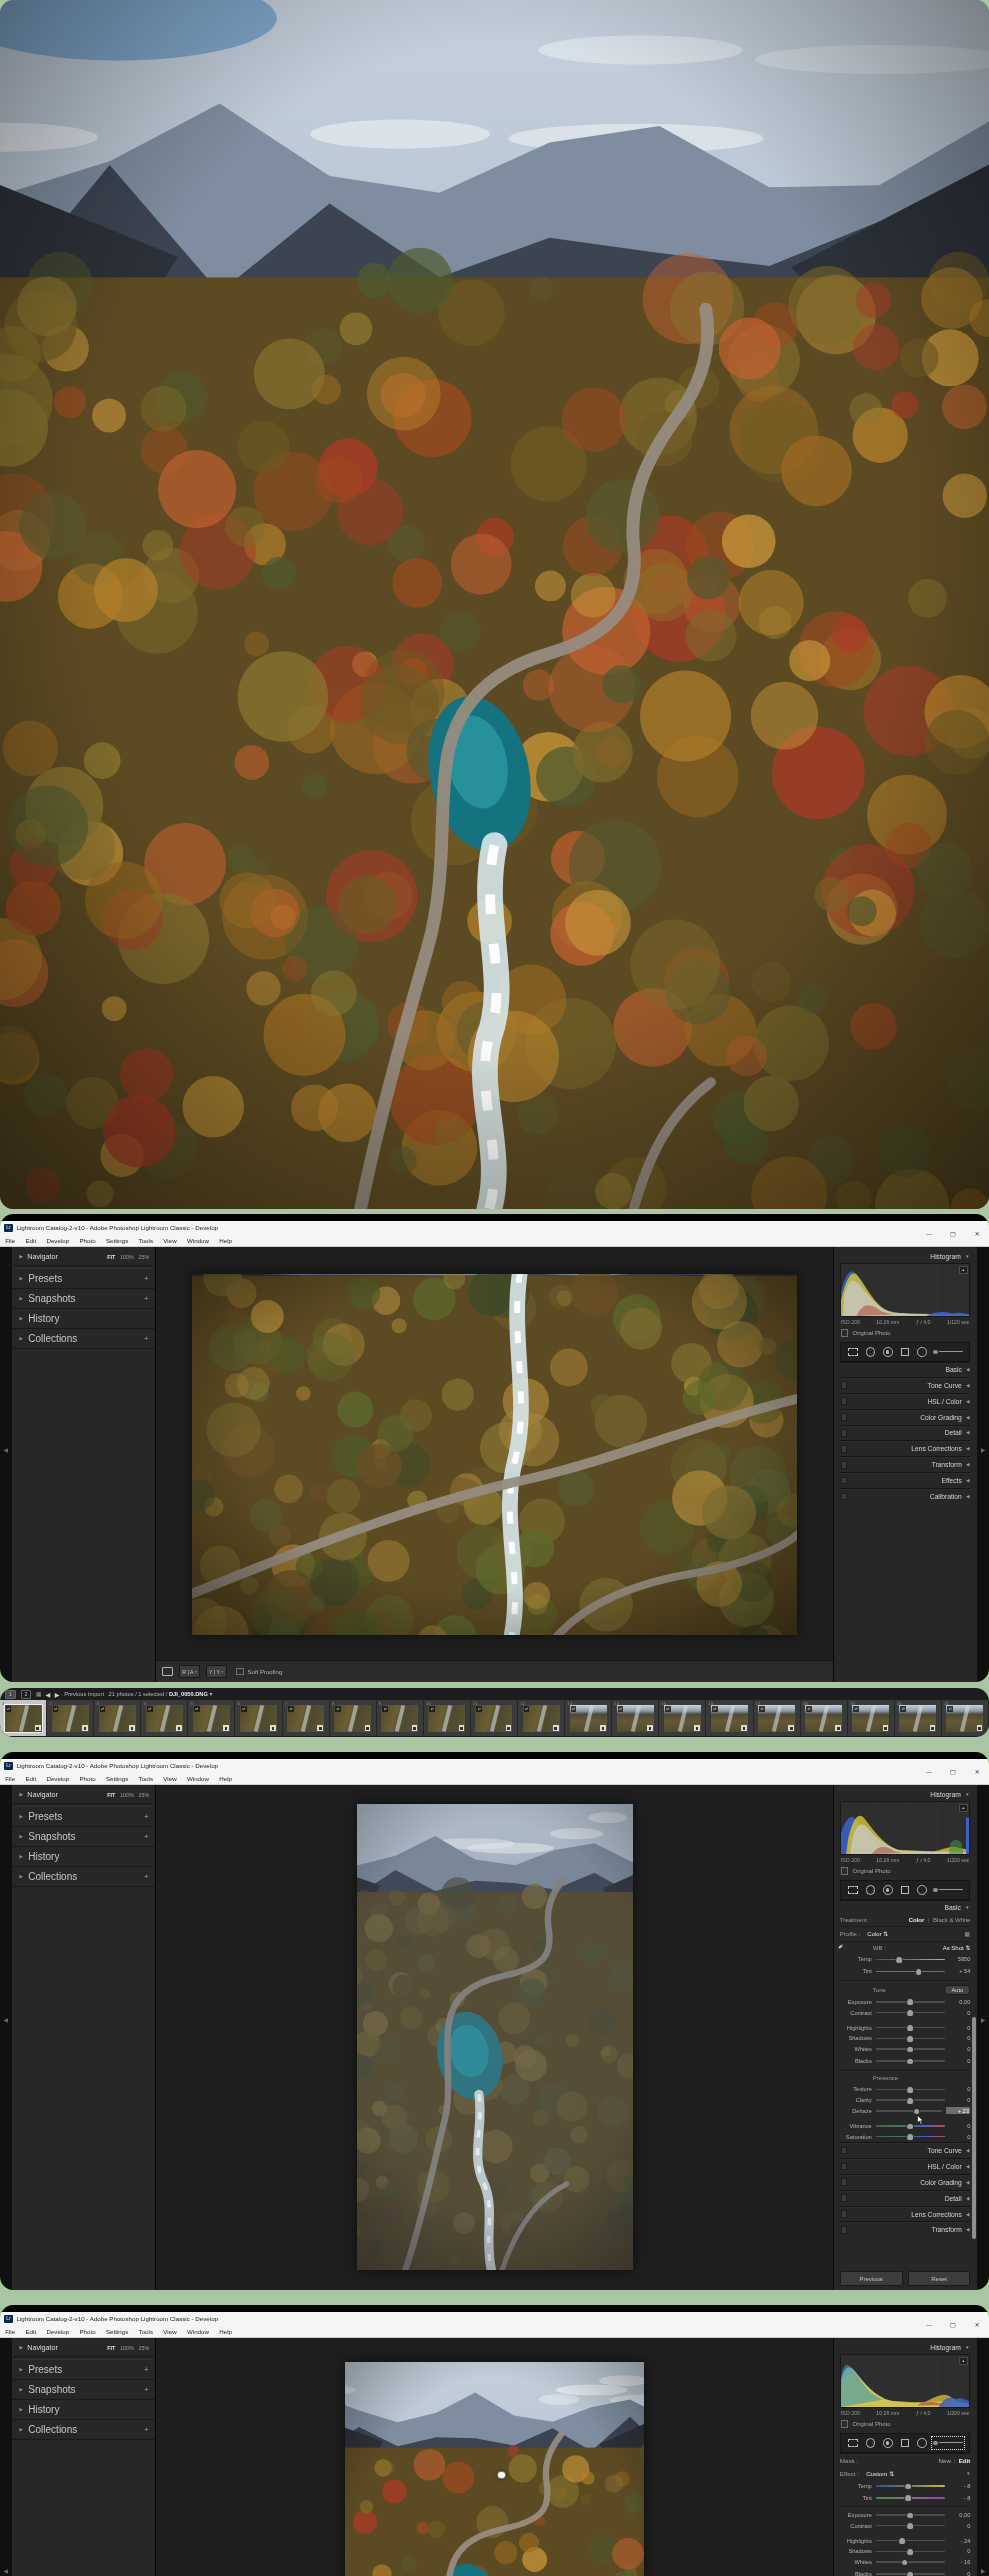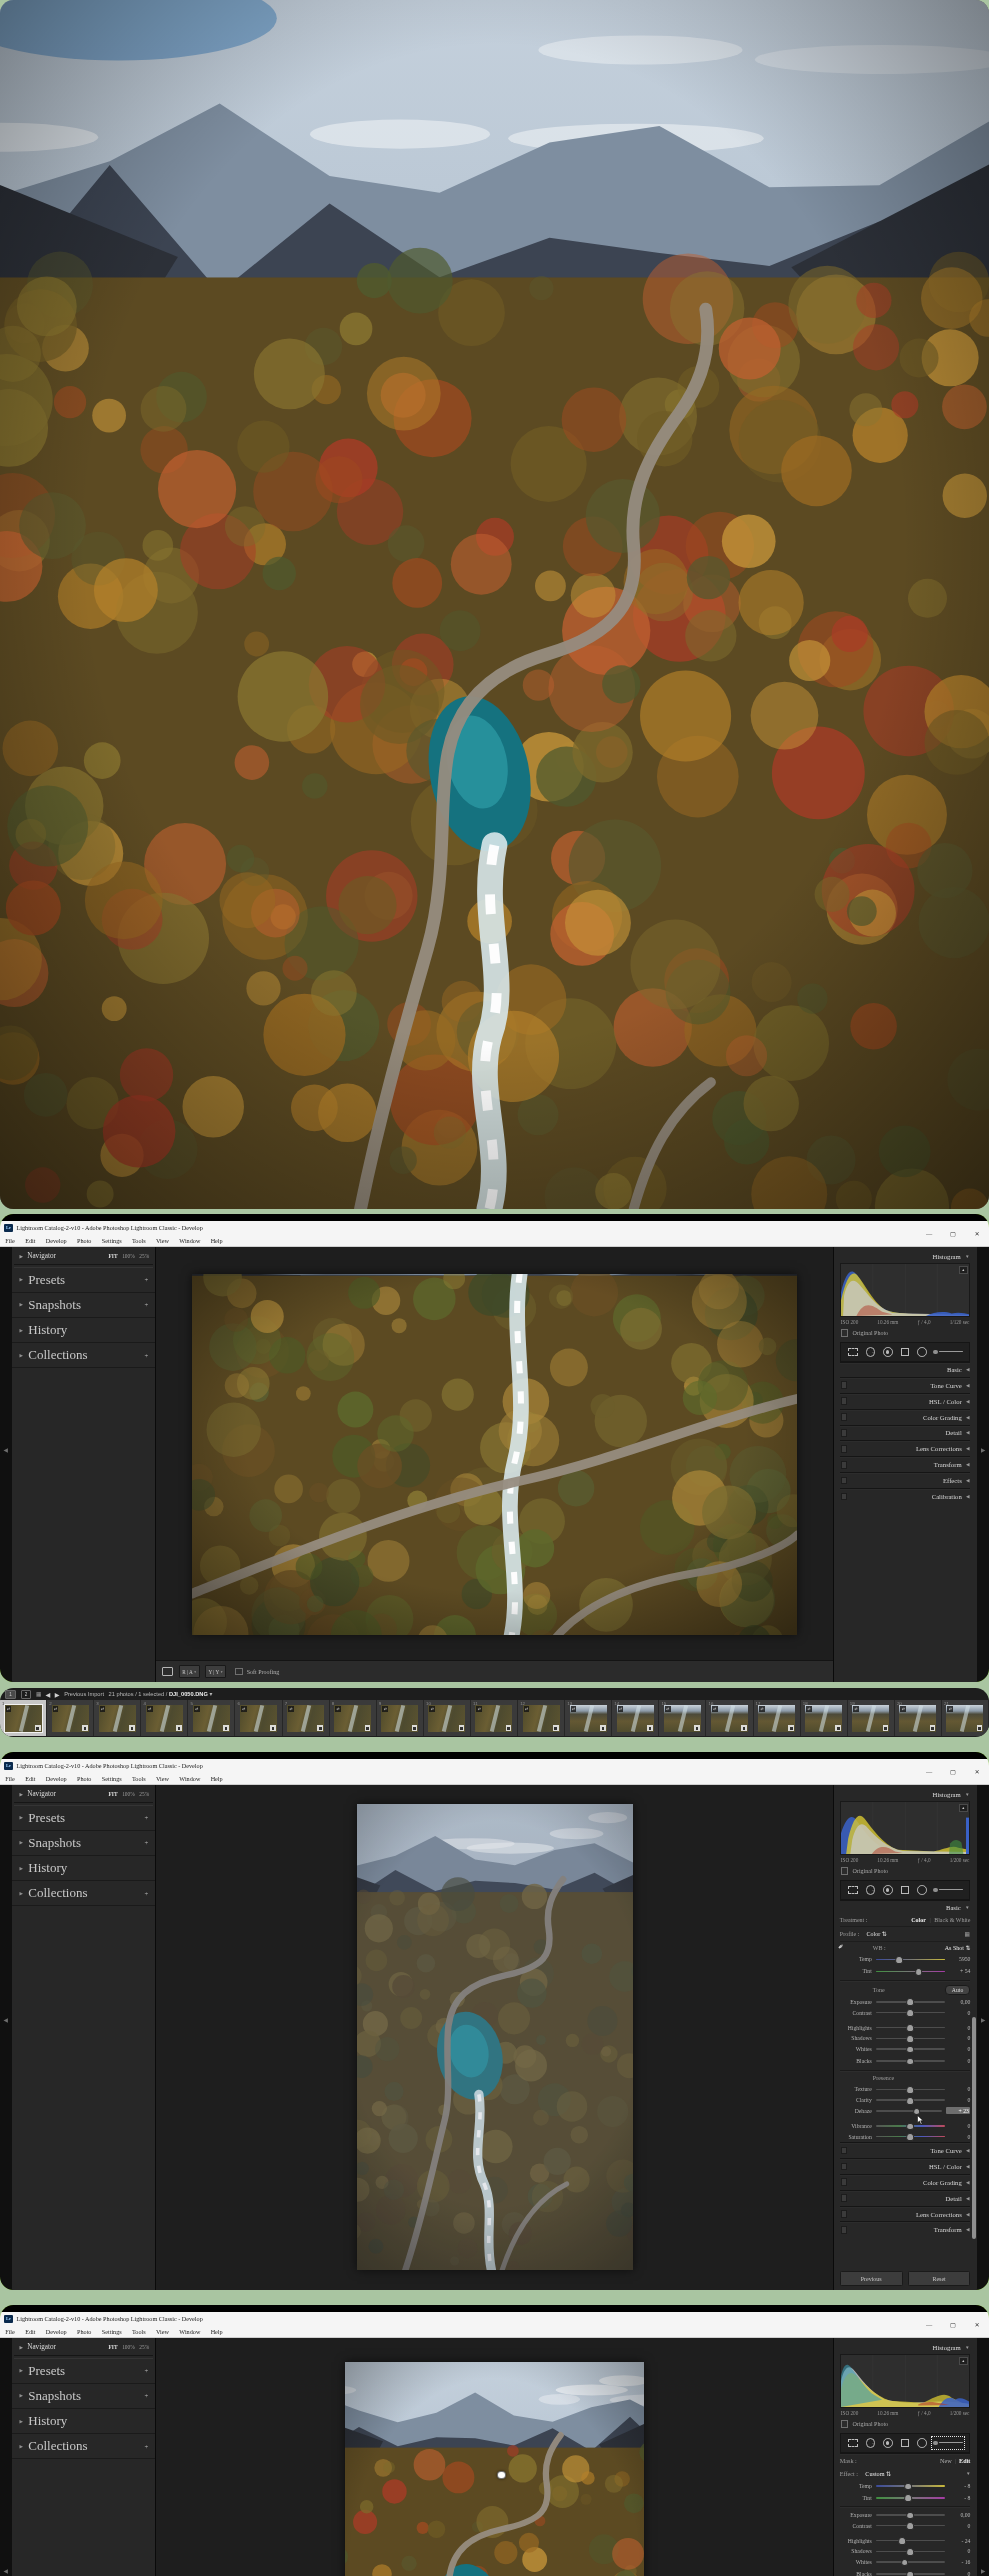--- a/index.html
+++ b/index.html
@@ -2,42 +2,42 @@
 <html style="font-size:8.2px"><head>
 <meta charset="utf-8">
 <style>
   html,body{margin:0;padding:0;}
   body{width:989px;height:3929px;position:relative;background:#a9c5a1;font-family:"Liberation Sans",sans-serif;-webkit-font-smoothing:antialiased;}
   .section{position:absolute;left:0;width:989px;border-radius:13.4px;overflow:hidden;}
   svg.art{display:block;width:100%;height:100%;}
   
   .hero{top:0;height:1209px;background:#3a3a30;}
   
-  .lr-win{background:#84cc16;font-family:Liberation Serif, serif;}
+  .lr-win{background:#84cc16;}
   .lr-blacktop{height:7.2px;background:#000;}
   .lr-titlebar{height:13.4px;background:#f5f5f5;display:flex;align-items:center;gap:3.6px;padding-left:4.1px;position:relative;}
   .lr-appicon{width:8.8px;height:7.7px;background:#0a2a4d;color:#9ed2ff;font-size:4.6px;font-weight:bold;display:flex;align-items:center;justify-content:center;border-radius:1px;}
   .lr-title{font-size:6.2px;color:#1b1b1b;}
   .lr-winbtns{position:absolute;right:0;top:0;height:25px;display:flex;z-index:4;}
   .lr-winbtn{width:24px;height:100%;display:flex;align-items:center;justify-content:center;font-size:6.2px;color:#333;}
   .lr-menubar{height:11.3px;background:#f5f5f5;border-bottom:0.5px solid #cfcfcf;display:flex;align-items:center;gap:10.3px;padding-left:5.2px;}
   .lr-menubar .menu-item{font-size:6.2px;color:#1c1c1c;}
   .lr-content{position:relative;background:#101010;}
   .lr-edgearrow{position:absolute;top:46%;font-size:5.7px;color:#6e6e6e;z-index:3;}
   .lr-left{position:absolute;left:12.4px;top:0;bottom:0;width:143px;background:#272727;border-right:0.5px solid #0a0a0a;}
   .lr-navrow{display:flex;align-items:center;gap:4.1px;padding:5.2px 6.2px 4.1px 7.2px;color:#cfcfcf;}
   .lr-navrow .tri{font-size:4.6px;color:#9a9a9a;}
   .lr-navrow .nav-label{font-size:7.2px;color:#dedede;}
   .lr-navzoom{margin-left:auto;display:flex;gap:4.6px;align-items:center;}
   .lr-navzoom span{font-size:5.4px;color:#9c9c9c;}
   .lr-navzoom .fit{color:#e0e0e0;font-weight:bold;}
   .lr-sep{height:1.5px;border-top:0.5px solid #161616;border-bottom:0.5px solid #343434;margin:0 2.1px;}
   .lr-leftitem{display:flex;align-items:center;gap:5.2px;padding:4.1px 7.2px;border-bottom:0.5px solid #1a1a1a;}
   .lr-leftitem .tri{font-size:4.6px;color:#8e8e8e;}
-  .lr-leftitem .lbl{font-size:13px;color:#c9c9c9;}
+  .lr-leftitem .lbl{font-size:10px;color:#c9c9c9;}
   .lr-leftitem .plus{margin-left:auto;font-size:6.7px;color:#b5b5b5;}
   .lr-canvas{position:absolute;left:156px;right:156px;top:0;bottom:0;background:#1e1e1e;display:flex;align-items:center;justify-content:center;}
   .lr-photo{position:relative;box-shadow:0 0 9.3px rgba(0,0,0,.6);overflow:hidden;background:#333;}
   .lr-right{position:absolute;right:12.4px;top:0;bottom:0;width:143px;background:#272727;border-left:0.5px solid #0a0a0a;padding:0 0 0 0;}
   .lr-right-inner{padding:4.1px 6.2px 0 6.2px;}
   .lr-histhead{display:flex;justify-content:flex-end;align-items:center;gap:4.1px;color:#dedede;font-size:6.7px;padding:2.1px 1px 3.1px 0;}
   .lr-histhead .tri{font-size:4.6px;color:#9a9a9a;}
   .lr-histbox{position:relative;height:52px;background:#2e2e2e;border:0.5px solid #191919;}
   .lr-histbox svg{display:block;width:100%;height:100%;}
   .lr-histbtn{position:absolute;top:1.5px;right:1.5px;width:7.2px;height:6.2px;background:#1f1f1f;border:0.5px solid #4a4a4a;color:#cfcfcf;font-size:3.6px;display:flex;align-items:center;justify-content:center;}

